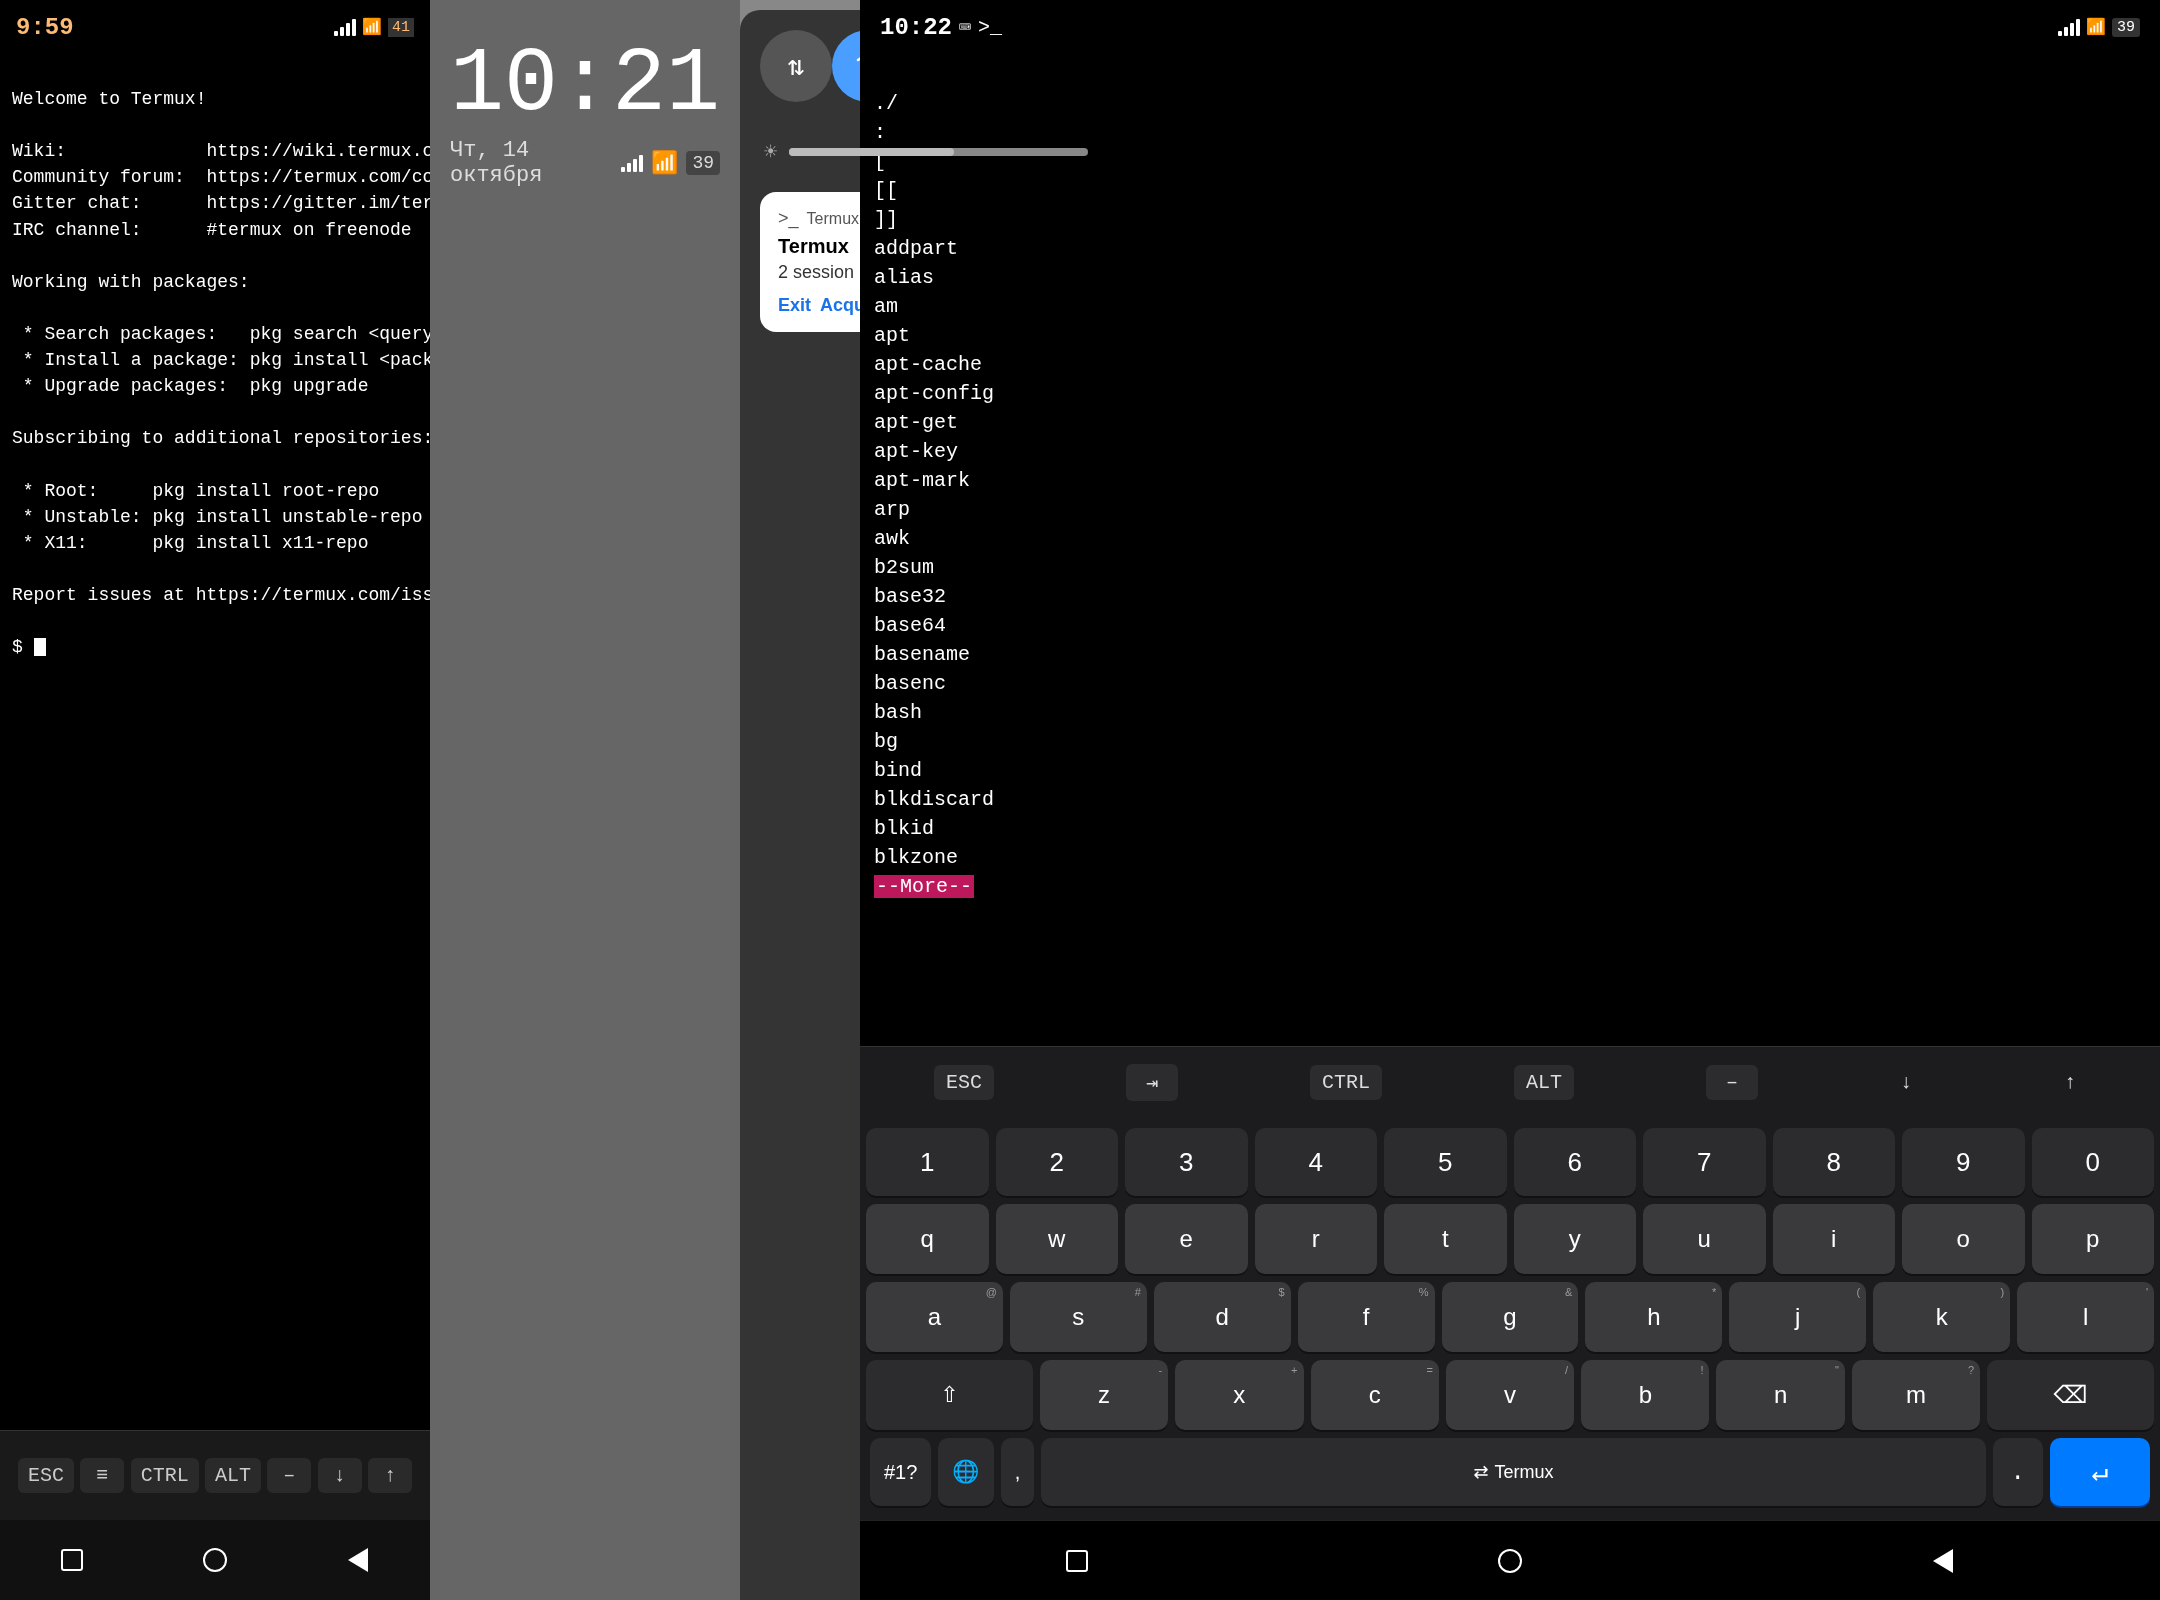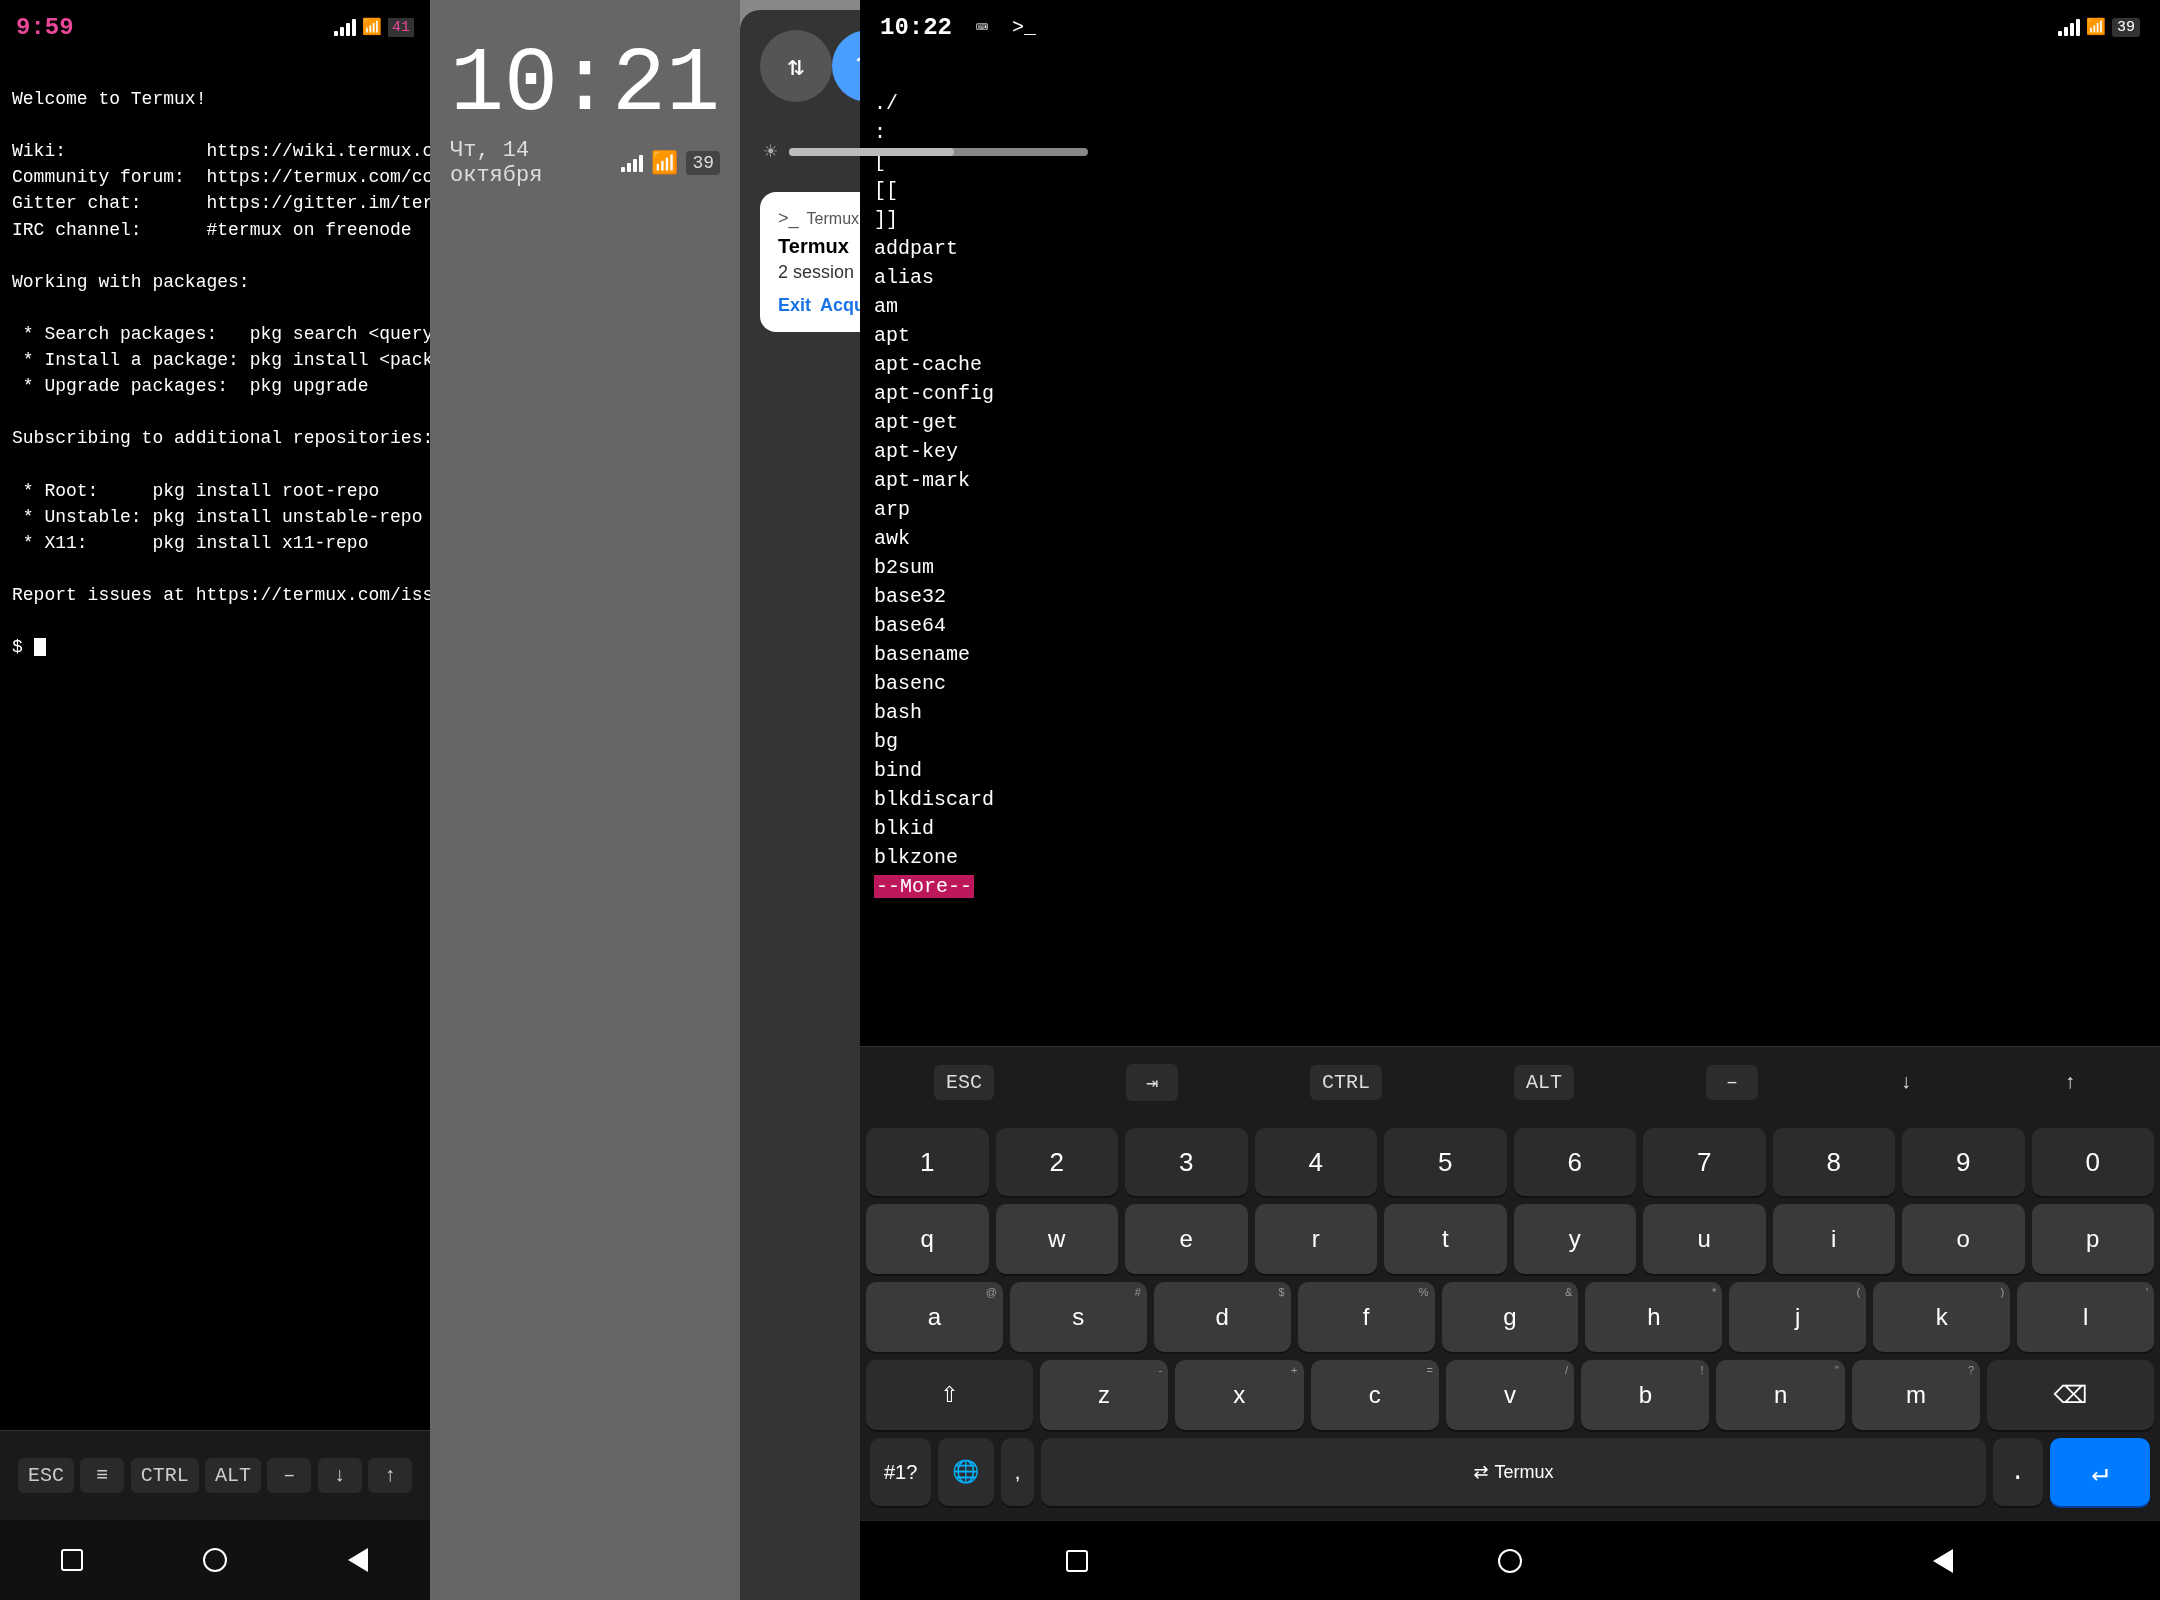--- a/index.html
+++ b/index.html
@@ -22,21 +22,21 @@
       flex-direction: column;
       color: #fff;
       flex-shrink: 0;
     }
     .left-status-bar {
       display: flex;
       justify-content: space-between;
       align-items: center;
       padding: 8px 16px 4px;
       font-size: 22px;
-      color: #ec4899;
+      color: #fdba74;
       height: 50px;
     }
     .left-status-time { font-weight: 600; font-size: 24px; }
     .left-status-icons { display: flex; gap: 6px; align-items: center; font-size: 18px; }
     .terminal-content {
       flex: 1;
       padding: 10px 12px;
       font-size: 18px;
       line-height: 1.45;
       color: #fff;
@@ -224,21 +224,21 @@
     }
     .right-status-bar {
       display: flex;
       justify-content: space-between;
       align-items: center;
       padding: 8px 20px 4px;
       font-size: 22px;
       color: #fff;
       height: 50px;
     }
-    .right-status-left { display: flex; align-items: center; gap: 24px; font-size: 22px; }
+    .right-status-left { display: flex; align-items: center; gap: 7px; font-size: 22px; }
     .right-status-icons { display: flex; gap: 6px; align-items: center; font-size: 18px; }
     .terminal-content-right {
       flex: 1;
       padding: 10px 14px;
       font-size: 20px;
       line-height: 1.45;
       color: #fff;
       white-space: pre;
       overflow: hidden;
       background: #000;

